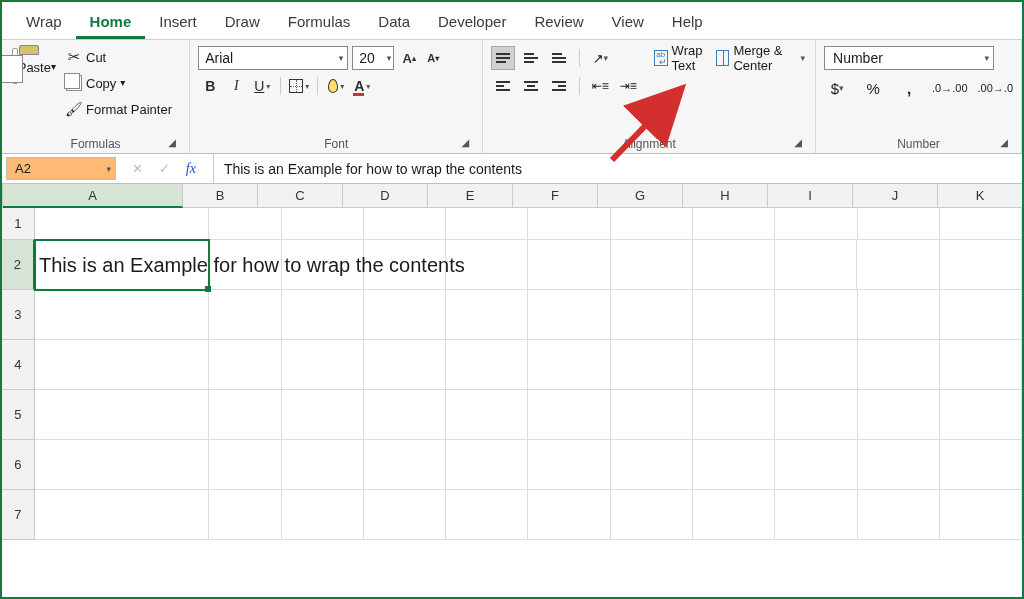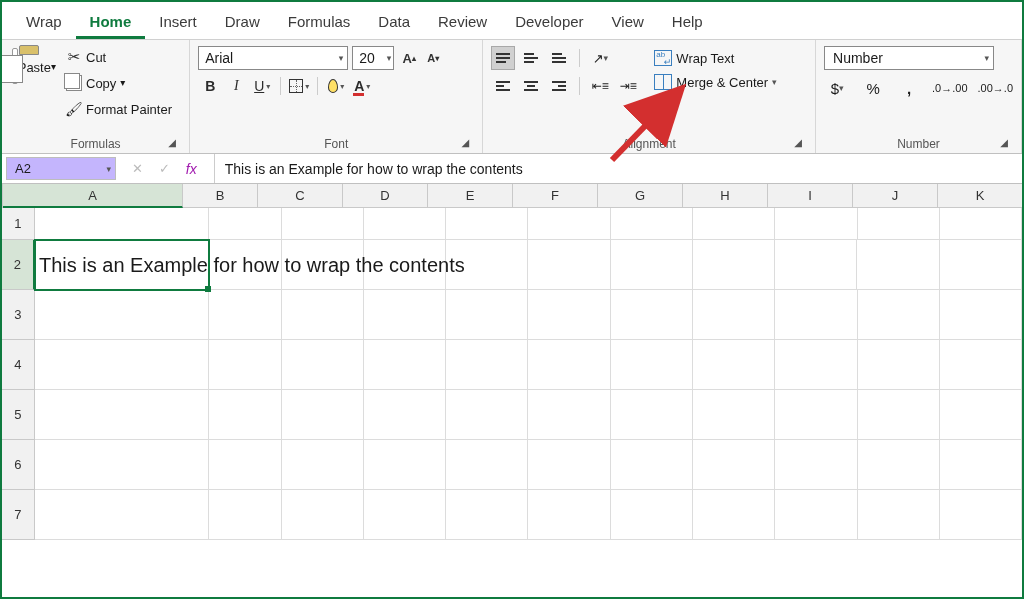--- a/index.html
+++ b/index.html
@@ -145,21 +145,21 @@
   .fontcolor-bar { position:absolute; left:3px; right:10px; bottom:2px; height:3px; background:#d32f2f; }
   
   .align-rows { display:flex; flex-direction:column; gap:4px; }
   .al-row { display:flex; gap:4px; align-items:center; }
   .al-btn { width:24px; height:24px; display:flex; align-items:center; justify-content:center; }
   .al-lines { display:flex; flex-direction:column; gap:2px; }
   .ln { height:2px; background:#333; }
   .al-top .ln:nth-child(1){width:14px} .al-top .ln:nth-child(2){width:14px} .al-top .ln:nth-child(3){width:10px}
   .al-sel { background:#d0d0d0; border:1px solid #a8a8a8; }
   .indent-ic { font-size:12px; }
-  .wrap-col { display:flex; flex-direction:column; margin-left:6px; }
+  .wrap-col { display:flex; margin-left:6px; }
   .wrap-row { display:flex; align-items:center; gap:4px; height:24px; padding:0 2px; }
   .wrap-icon { width:18px; height:16px; border:1px solid #3a7fbf; position:relative; display:inline-block; }
   .wrap-icon::before{content:"ab"; font-size:8px; position:absolute; top:-1px; left:1px; color:#3a7fbf;}
   .wrap-icon::after{content:"↵"; font-size:9px; position:absolute; bottom:-2px; right:0; color:#3a7fbf;}
   .merge-icon { width:18px; height:16px; border:1px solid #3a7fbf; display:inline-block; position:relative;}
   .merge-icon::before{content:"";position:absolute;top:0;bottom:0;left:50%;border-left:1px solid #3a7fbf;}
   
   .num-rows { display:flex; flex-direction:column; gap:6px; }
   .num-format {
     width:170px; height:24px; background:#fff; border:1px solid #888;
@@ -174,24 +174,24 @@
     display:flex; align-items:stretch;
     border-bottom: 1px solid #c0c0c0;
     background: #fff;
   }
   .namebox {
     width:110px;
     border:1px solid #bdbdbd;
     margin:3px 0 3px 4px;
     display:flex; align-items:center; justify-content:space-between;
     padding:0 4px 0 8px;
-    background:#c4b5fd;
+    background:#fdba74;
   }
   .fbar-btns { display:flex; align-items:center; gap:16px; padding:0 16px; color:#888; border-right:1px solid transparent;}
-  .fbar-fx { font-style:italic; font-family:Liberation Sans, sans-serif; font-size:14px; color:#a21caf;}
+  .fbar-fx { font-style:italic; font-family:Liberation Serif, serif; font-size:14px; color:#1d4ed8;}
   .fbar-input { flex:1; border-left:1px solid #ccc; display:flex; align-items:center; padding:0 10px; font-size:14px; }
   .gutter-corner {
     width:34px; height:24px;
     border-right:1px solid #c9c9c9; border-bottom:1px solid #c9c9c9;
     background:#f1f1f1;
   }
   .col-headers { display:flex; height:24px; }
   .col-h {
     border-right:1px solid #c9c9c9; border-bottom:1px solid #c9c9c9;
     background:#f1f1f1;
@@ -246,22 +246,22 @@
 </head>
 <body>
 
 <div class="tabstrip" id="tabstrip">
     <div class="tab">Wrap</div>
     <div class="tab active">Home</div>
     <div class="tab">Insert</div>
     <div class="tab">Draw</div>
     <div class="tab">Formulas</div>
     <div class="tab">Data</div>
+    <div class="tab">Developer</div>
     <div class="tab">Review</div>
-    <div class="tab">Developer</div>
     <div class="tab">View</div>
     <div class="tab">Help</div>
   </div>
 
 <div class="ribbon">
 
   <div class="group" style="width:190px">
     <div class="group-body">
       <div class="paste-btn">
         <div class="paste-icon"></div>

